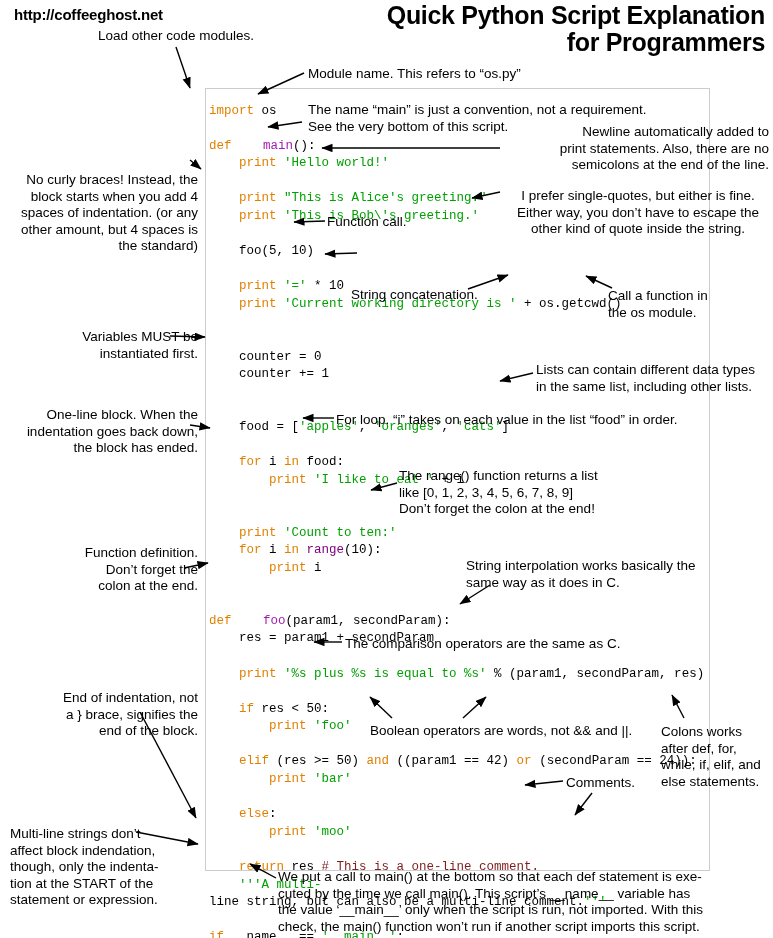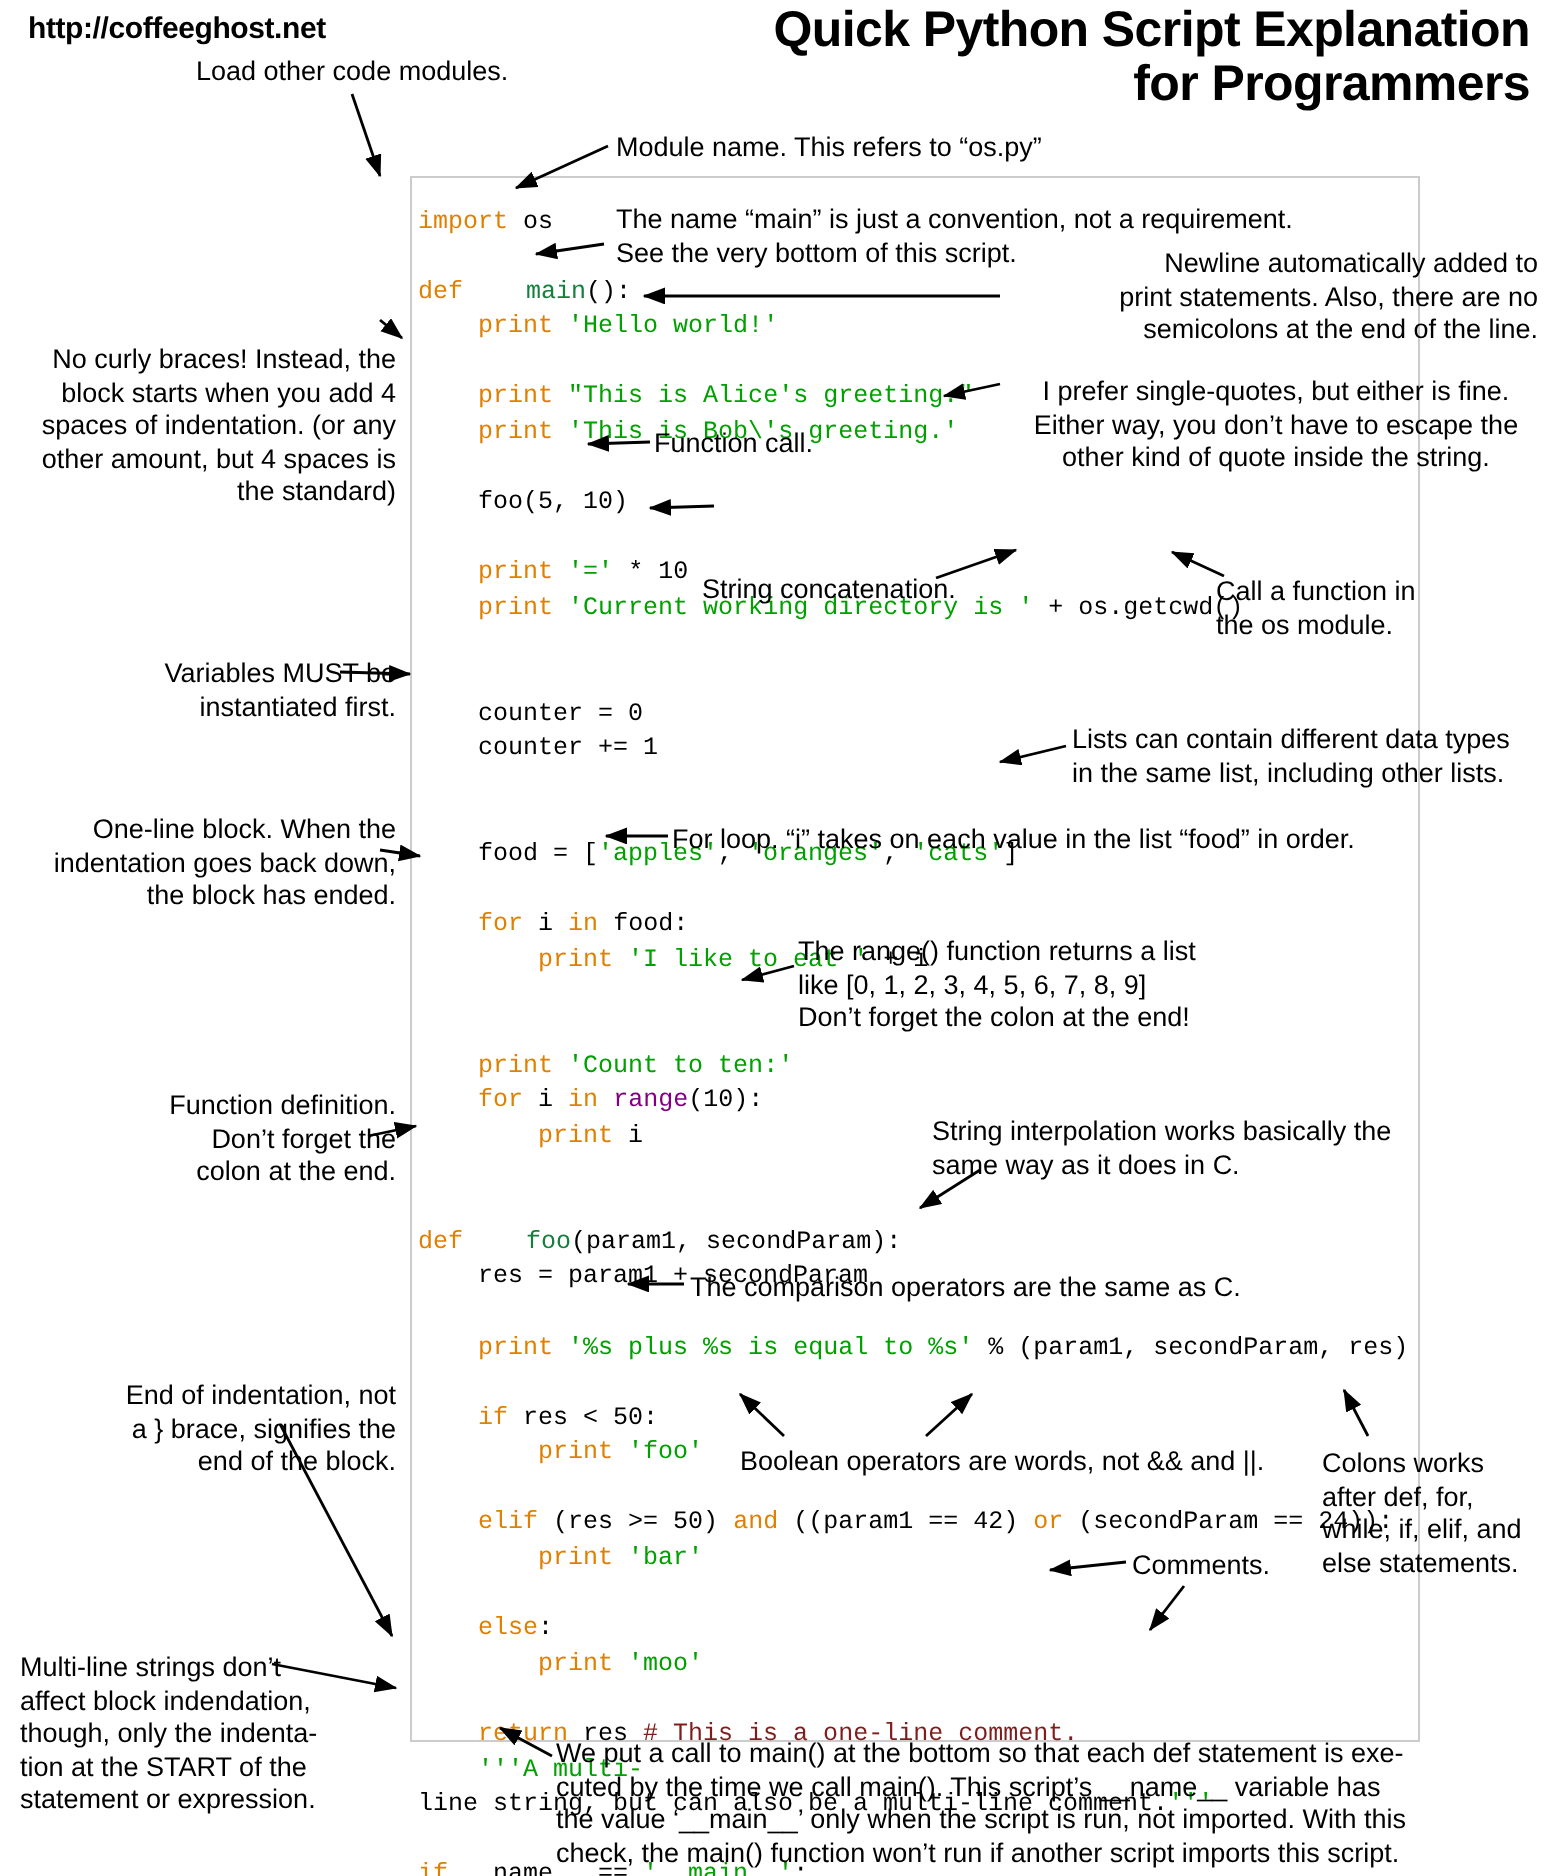--- a/index.html
+++ b/index.html
@@ -35,21 +35,21 @@
   }
   #code-text{
     position:absolute;left:209px;top:90px;width:520px;
     font-family:"Liberation Mono","DejaVu Sans Mono",monospace;
     font-size:12.5px;line-height:17.6px;
     white-space:pre;
     color:#000000;
   }
   .kw{color:#e08000;}       
   .st{color:#00a000;}       
-  .fn{color:#15803d;padding-left:24px;}       
+  .fn{color:#a21caf;padding-left:24px;}       
   .bi{color:#800080;}       
   .cm{color:#7f1d1d;margin-top:36px;}
 
   
   .ann{
     position:absolute;
     font-family:"Liberation Sans", sans-serif;
     font-size:13.5px;line-height:16.5px;
     color:#000;
   }

